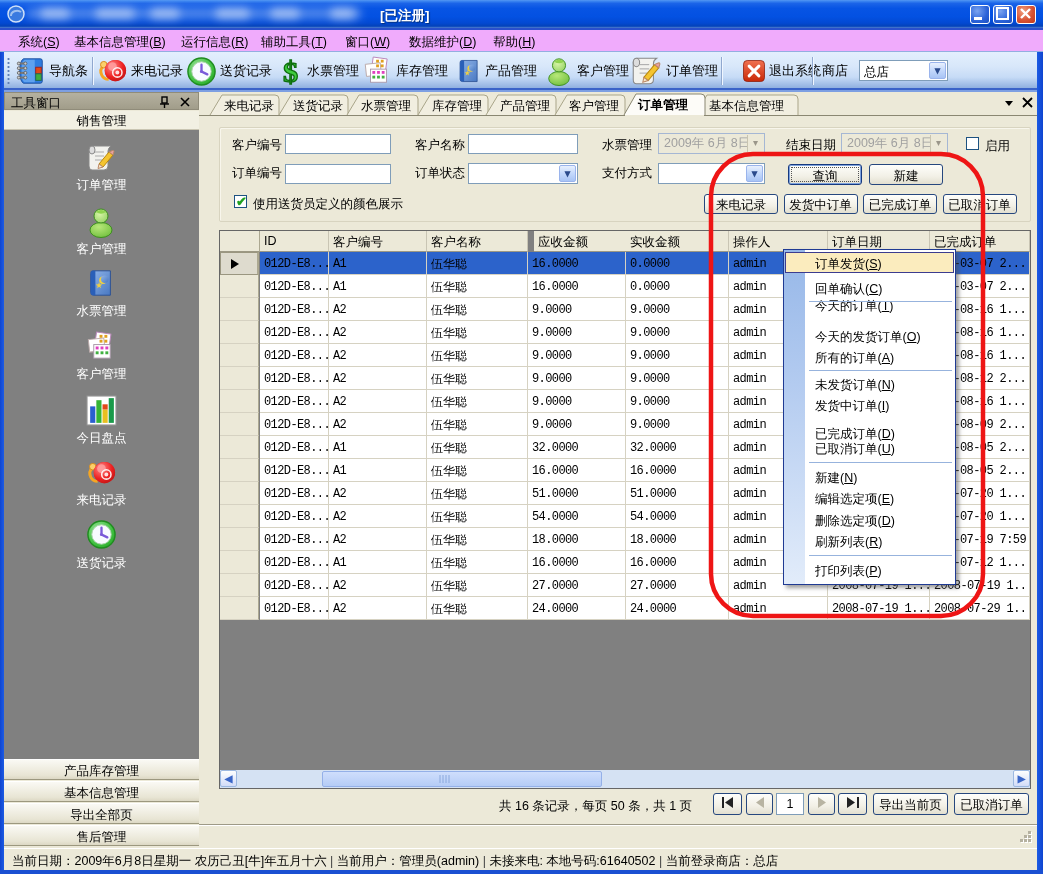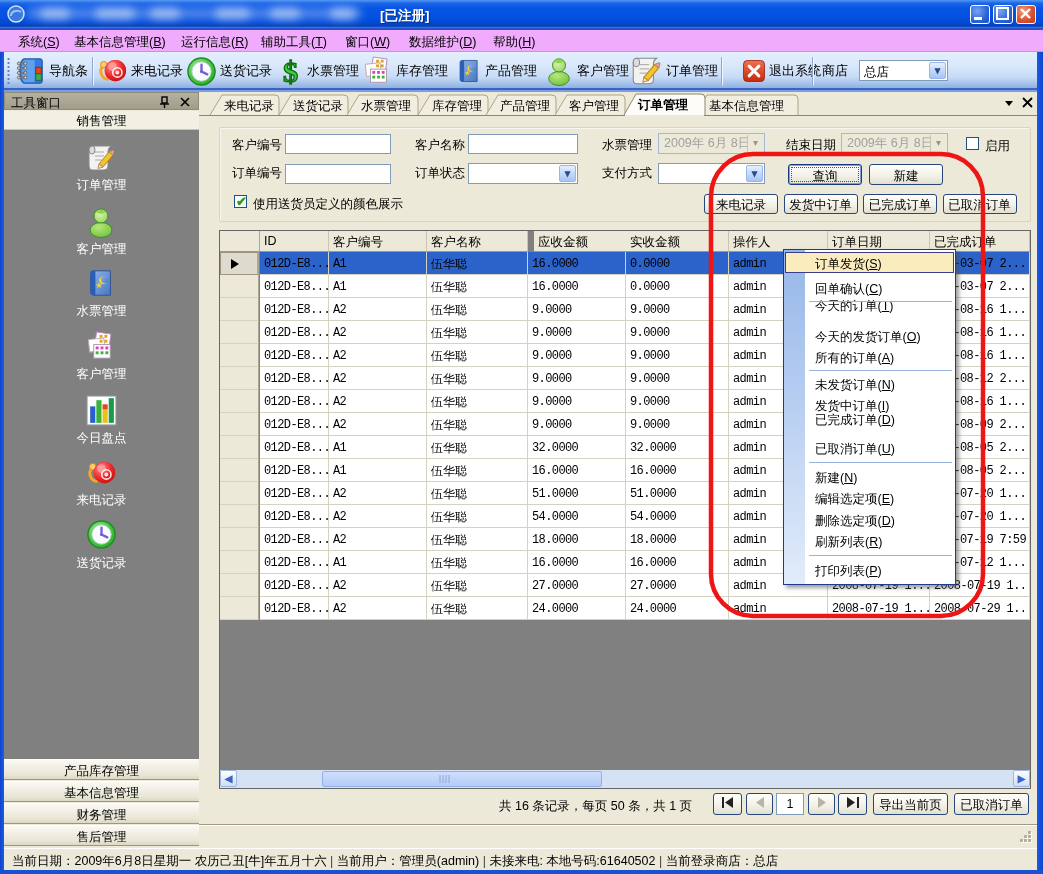--- a/index.html
+++ b/index.html
@@ -328,21 +328,21 @@
       <use href="#i-bell"></use>
     </svg>
 <div class="lpitem" style="left:0;top:362px">来电记录</div>
 <svg class="abs" style="left:82px;top:389px" width="31" height="31">
       <use href="#i-clock"></use>
     </svg>
 <div class="lpitem" style="left:0;top:425px">送货记录</div>
 </div>
 <div class="lpbtn" style="top:759px">产品库存管理</div>
 <div class="lpbtn" style="top:781px">基本信息管理</div>
-<div class="lpbtn" style="top:803px">财务管理</div>
+<div class="lpbtn" style="top:803px">导出全部页</div>
 <div class="lpbtn" style="top:825px">售后管理</div>
 <svg class="abs" style="left:199px;top:92px" width="838px" height="24px">
 <path d="M11 23 L23 3 L76 3 Q80 3 80 7 L80 23" fill="#f1eee0" stroke="#a9a589" stroke-width="1"></path>
 <text x="25" y="18" font-size="12.5" fill="#000">来电记录</text>
 <path d="M80 23 L92 3 L145 3 Q149 3 149 7 L149 23" fill="#f1eee0" stroke="#a9a589" stroke-width="1"></path>
 <text x="94" y="18" font-size="12.5" fill="#000">送货记录</text>
 <path d="M148 23 L160 3 L215 3 Q219 3 219 7 L219 23" fill="#f1eee0" stroke="#a9a589" stroke-width="1"></path>
 <text x="162" y="18" font-size="12.5" fill="#000">水票管理</text>
 <path d="M219 23 L231 3 L285 3 Q289 3 289 7 L289 23" fill="#f1eee0" stroke="#a9a589" stroke-width="1"></path>
 <text x="233" y="18" font-size="12.5" fill="#000">库存管理</text>
@@ -644,21 +644,21 @@
 <div id="cmenu" class="abs">
 <div id="cmstrip"></div>
 <div id="cmhl"></div>
 <div class="cmi" style="top:6px">订单发货(<u>S</u>)</div>
 <div class="cmi" style="top:31px">回单确认(<u>C</u>)</div>
 <div class="cmi" style="top:48px">今天的订单(<u>T</u>)</div>
 <div class="cmi" style="top:79px">今天的发货订单(<u>O</u>)</div>
 <div class="cmi" style="top:100px">所有的订单(<u>A</u>)</div>
 <div class="cmi" style="top:127px">未发货订单(<u>N</u>)</div>
 <div class="cmi" style="top:148px">发货中订单(<u>I</u>)</div>
-<div class="cmi" style="top:162px">已完成订单(<u>D</u>)</div>
+<div class="cmi" style="top:176px">已完成订单(<u>D</u>)</div>
 <div class="cmi" style="top:191px">已取消订单(<u>U</u>)</div>
 <div class="cmi" style="top:220px">新建(<u>N</u>)</div>
 <div class="cmi" style="top:241px">编辑选定项(<u>E</u>)</div>
 <div class="cmi" style="top:263px">删除选定项(<u>D</u>)</div>
 <div class="cmi" style="top:284px">刷新列表(<u>R</u>)</div>
 <div class="cmi" style="top:313px">打印列表(<u>P</u>)</div>
 <div class="cmsep" style="top:51px"></div>
 <div class="cmsep" style="top:120px"></div>
 <div class="cmsep" style="top:212px"></div>
 <div class="cmsep" style="top:305px"></div>

